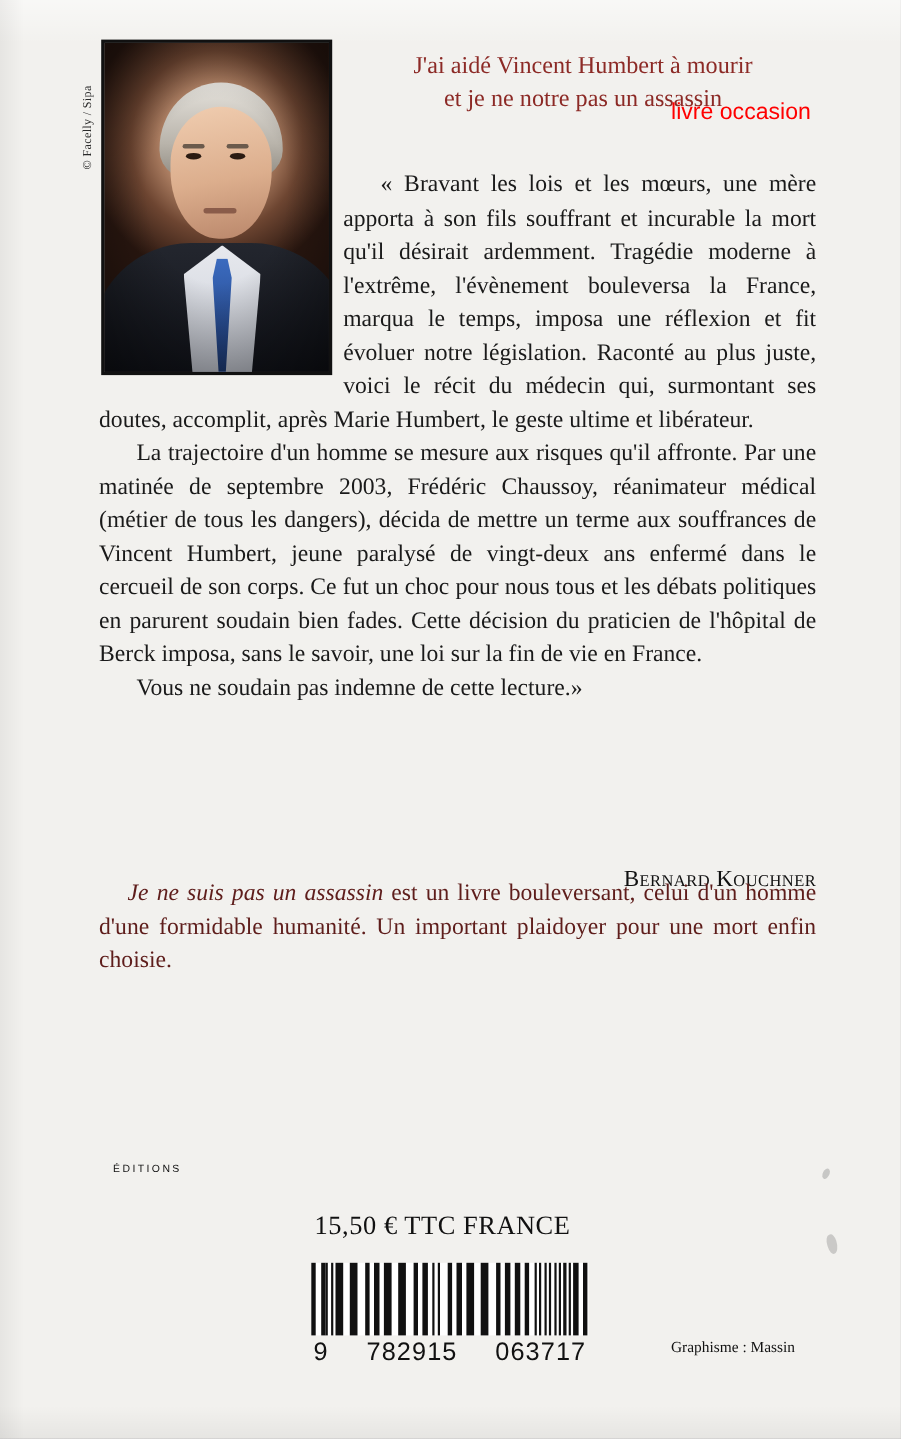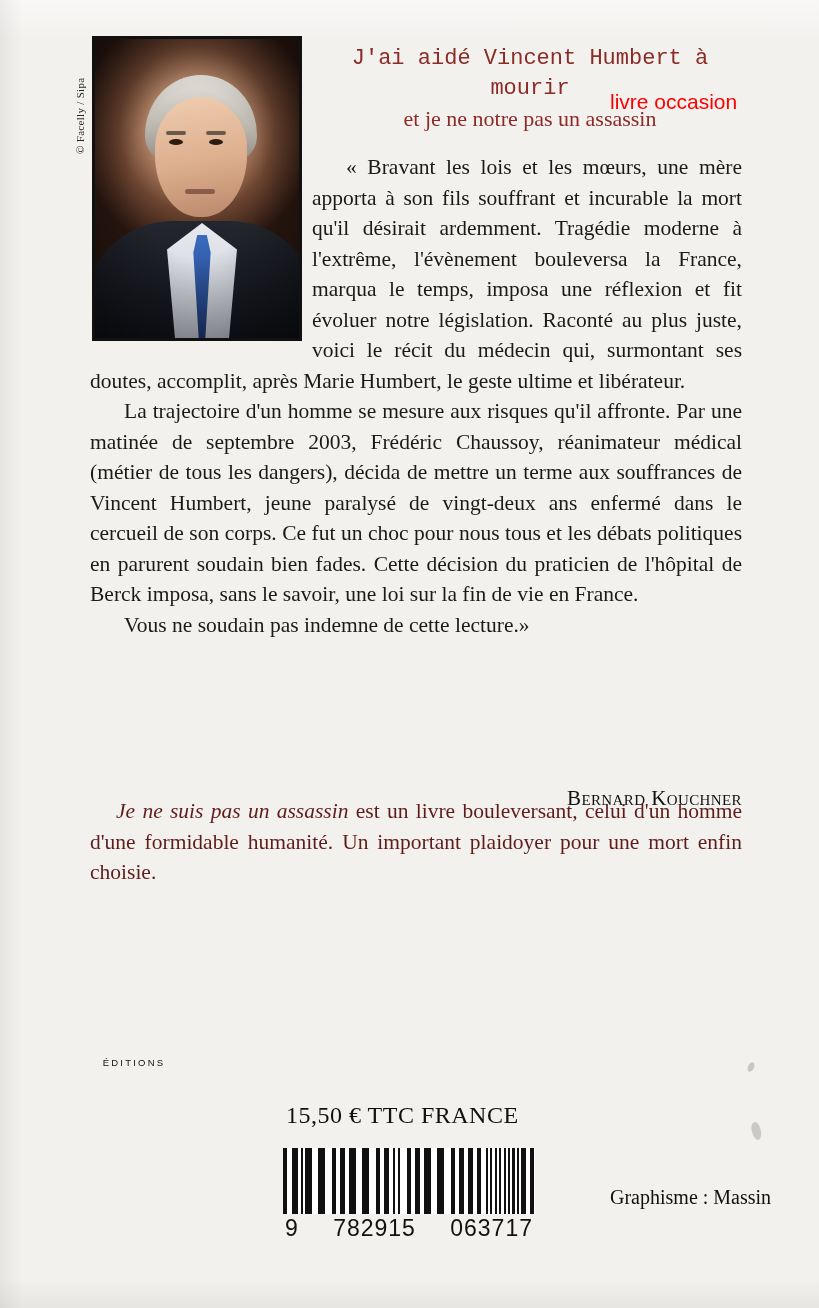--- a/index.html
+++ b/index.html
@@ -145,21 +145,21 @@
     left: 318px;
     top: 44px;
     width: 424px;
     color: #8c2a26;
     font-size: 22px;
     line-height: 30px;
     text-align: justify;
     text-align-last: center;
   }
   .headline .l1, .headline .l2 { display: block; }
-  .headline .l1 { text-align: center; font-family: Liberation Mono, monospace; }
+  .headline .l1 { text-align: center; }
   .headline .l2 { text-align: center; }
 
   .watermark {
     position: absolute;
     left: 610px;
     top: 90px;
     font-family: "Liberation Sans", sans-serif;
     font-size: 21px;
     color: #ff0000;
     white-space: nowrap;
@@ -301,22 +301,22 @@
     letter-spacing: 1px;
     color: #111;
     display: flex;
     justify-content: space-between;
     padding: 0 2px;
   }
 
   .credit-design {
     position: absolute;
     left: 610px;
-    top: 1186px;
-    font-size: 20px;
+    top: 1218px;
+    font-size: 14px;
     color: #111;
   }
 
   .spec-a {
     position: absolute;
     left: 748px; top: 1062px;
     width: 6px; height: 10px;
     background: rgba(120,120,120,0.35);
     border-radius: 50%;
     transform: rotate(25deg);

